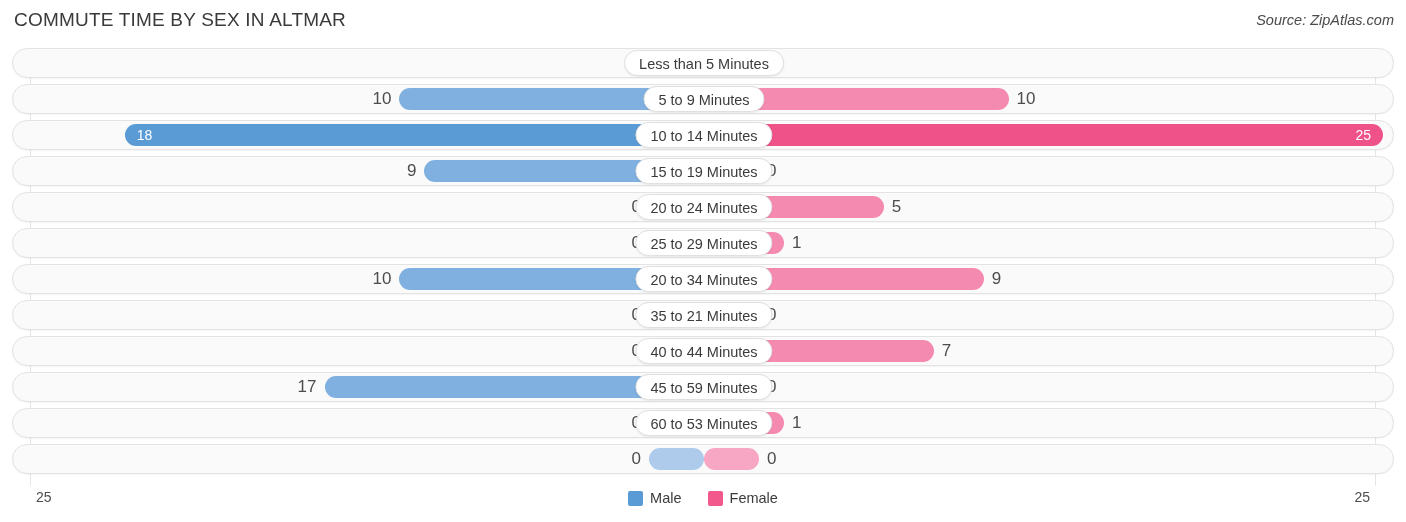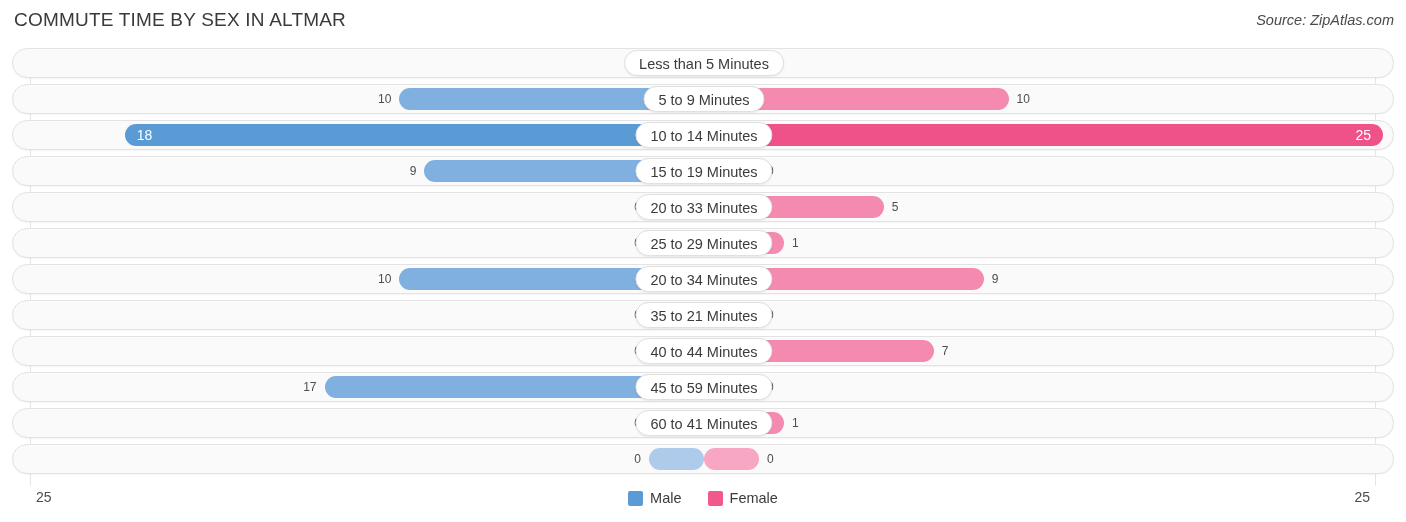--- a/index.html
+++ b/index.html
@@ -52,21 +52,21 @@
   .bar{
     position:absolute;top:3px;height:22px;
     border-radius:11px;
   }
   .bar.male{ }
   .bar.female{ }
 
   
   .vlab{
     position:absolute;top:0;height:28px;line-height:28px;
-    font-size:12px;color:#4d4d4d;white-space:nowrap;
+    font-size:17px;color:#4d4d4d;white-space:nowrap;
   }
   .vlab.left{text-align:right;}
   .vlab.right{text-align:left;}
   
   .vlab-in{
     position:absolute;top:0;height:28px;line-height:28px;
     font-size:14px;color:#ffffff;white-space:nowrap;
   }
   .vlab-in.left{text-align:left;}
   .vlab-in.right{text-align:right;}
@@ -150,21 +150,21 @@
             <div class="vlab right" style="left: 754px; width: 60px;">0</div>
             <div class="catpill" style="left: 691px;">15 to 19 Minutes</div>
           </div>
         </div>
         <div class="row">
           <div class="row-inner">
             <div class="bar male" style="left: 636px; width: 55px; background: rgb(174, 203, 235);"></div>
             <div class="bar female" style="left: 691px; width: 179.8px; background: rgb(245, 138, 176);"></div>
             <div class="vlab left" style="left: 576px; width: 52px;">0</div>
             <div class="vlab right" style="left: 878.8px; width: 60px;">5</div>
-            <div class="catpill" style="left: 691px;">20 to 33 Minutes</div>
+            <div class="catpill" style="left: 691px;">20 to 24 Minutes</div>
           </div>
         </div>
         <div class="row">
           <div class="row-inner">
             <div class="bar male" style="left: 636px; width: 55px; background: rgb(174, 203, 235);"></div>
             <div class="bar female" style="left: 691px; width: 79.96px; background: rgb(245, 138, 176);"></div>
             <div class="vlab left" style="left: 576px; width: 52px;">0</div>
             <div class="vlab right" style="left: 778.96px; width: 60px;">1</div>
             <div class="catpill" style="left: 691px;">25 to 29 Minutes</div>
           </div>
@@ -204,21 +204,21 @@
             <div class="vlab right" style="left: 754px; width: 60px;">0</div>
             <div class="catpill" style="left: 691px;">45 to 59 Minutes</div>
           </div>
         </div>
         <div class="row">
           <div class="row-inner">
             <div class="bar male" style="left: 636px; width: 55px; background: rgb(174, 203, 235);"></div>
             <div class="bar female" style="left: 691px; width: 79.96px; background: rgb(245, 138, 176);"></div>
             <div class="vlab left" style="left: 576px; width: 52px;">0</div>
             <div class="vlab right" style="left: 778.96px; width: 60px;">1</div>
-            <div class="catpill" style="left: 691px;">60 to 41 Minutes</div>
+            <div class="catpill" style="left: 691px;">60 to 53 Minutes</div>
           </div>
         </div>
         <div class="row">
           <div class="row-inner">
             <div class="bar male" style="left: 636px; width: 55px; background: rgb(174, 203, 235);"></div>
             <div class="bar female" style="left: 691px; width: 55px; background: rgb(247, 167, 195);"></div>
             <div class="vlab left" style="left: 576px; width: 52px;">0</div>
             <div class="vlab right" style="left: 754px; width: 60px;">0</div>
           </div>
         </div>

